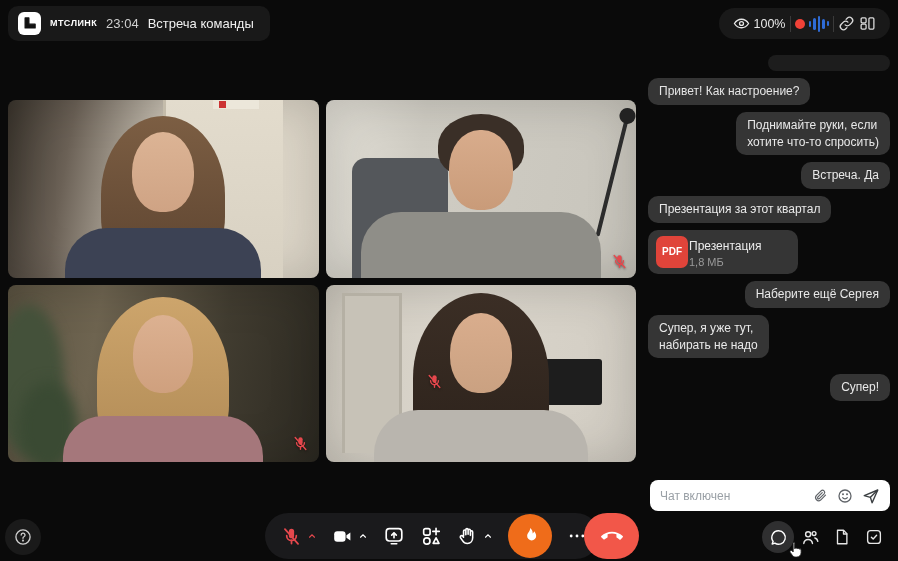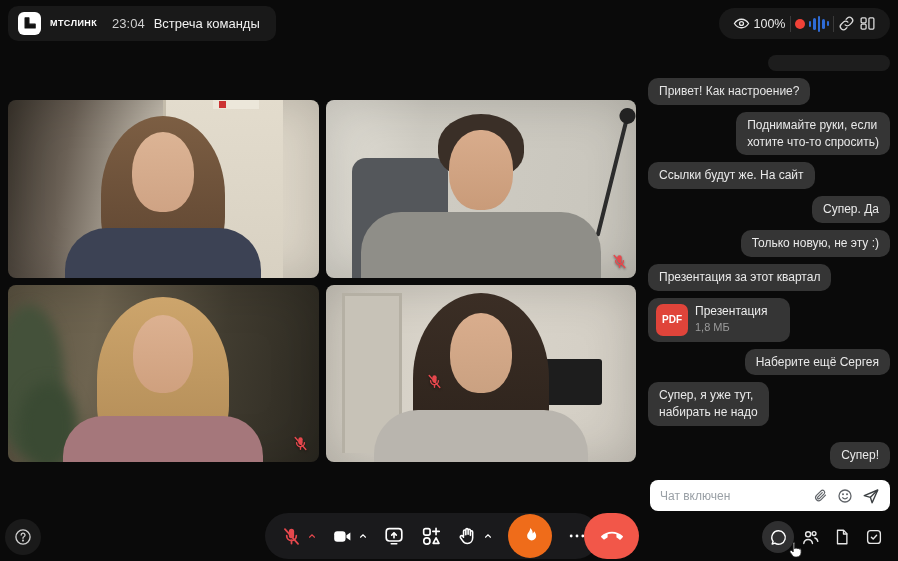--- a/index.html
+++ b/index.html
@@ -7,21 +7,21 @@
     font-family:"Liberation Sans", sans-serif; position:relative; }
   .abs { position:absolute; }
 
   
   .hdr { left:8px; top:6px; height:35px; background:#191919; border-radius:10px;
     display:flex; align-items:center; gap:9px; padding:0 16px 0 10px; }
   .logo-box { width:23px; height:23px; background:#fff; border-radius:6px;
     display:flex; align-items:center; justify-content:center; }
   .logo-stack { display:flex; flex-direction:row; line-height:9px; }
   .logo-stack span { color:#fff; font-weight:700; font-size:9px; letter-spacing:.4px; }
-  .hdr-time { color:#cfcfcf; font-size:13px; margin-left:6px; }
+  .hdr-time { color:#cfcfcf; font-size:13px; }
   .hdr-title { color:#f0f0f0; font-size:13px; }
 
   
   .status { right:8px; top:8px; height:31px; background:#191919; border-radius:16px;
     display:flex; align-items:center; gap:4px; padding:0 14px; }
   .status .pct { color:#e8e8e8; font-size:12.5px; }
   .vdiv { width:1px; height:16px; background:#3a3a3a; }
   .dot-rec { width:10px; height:10px; border-radius:50%; background:#ef4137; }
   .wave { display:flex; align-items:center; gap:2px; }
   .wave i { width:2.5px; background:#2e6bd6; border-radius:2px; display:block; }
@@ -99,22 +99,22 @@
     background:#1a1a1a; display:flex; align-items:center; justify-content:center; }
 
   
   .chat { left:648px; top:55px; width:242px; display:flex; flex-direction:column; gap:7px; }
   .msg-row { display:flex; }
   .msg-row.right { justify-content:flex-end; }
   .bubble { background:#353535; color:#e9e9e9; font-size:12px; line-height:1.4;
     padding:5px 11px; border-radius:10px; max-width:195px; white-space:pre-line; }
   .bubble.stub { width:122px; height:16px; padding:0; opacity:.45; }
   .bubble.faded { color:#e5e5e5; }
-  .filecard { background:#353535; border-radius:10px; padding:6px 22px 6px 8px;
-    display:flex; align-items:flex-start; gap:7px; }
+  .filecard { background:#353535; border-radius:10px; padding:6px 36px 6px 8px;
+    display:flex; align-items:flex-end; gap:1px; }
   .pdfbadge { width:32px; height:32px; border-radius:7px; background:#e0443a; color:#fff;
     font-size:10px; font-weight:700; display:flex; align-items:center; justify-content:center; }
   .fname { color:#ececec; font-size:12px; margin-bottom:3px; }
   .fsize { color:#9a9a9a; font-size:11px; }
   .chat-input { left:650px; top:480px; width:240px; height:31px; background:#fff;
     border-radius:8px; display:flex; align-items:center; padding:0 10px; gap:9px; }
   .chat-input input { flex:1; border:none; outline:none; font-size:12px;
     font-family:"Liberation Sans",sans-serif; color:#333; background:transparent; min-width:0; }
   .chat-input input::placeholder { color:#9aa0a6; }
 
@@ -244,28 +244,22 @@
   <div class="msg-row right">
       <div class="bubble stub"></div>
     </div>
   <div class="msg-row">
       <div class="bubble faded">Привет! Как настроение?</div>
     </div>
   <div class="msg-row right">
       <div class="bubble">Поднимайте руки, если
 хотите что-то спросить)</div>
     </div>
-  <div class="msg-row">
-      <div class="bubble">Ссылки будут же. На сайт</div>
-    </div>
   <div class="msg-row right">
-      <div class="bubble">Супер. Да</div>
-    </div>
-  <div class="msg-row right">
-      <div class="bubble">Только новую, не эту :)</div>
+      <div class="bubble">Встреча. Да</div>
     </div>
   <div class="msg-row">
       <div class="bubble">Презентация за этот квартал</div>
     </div>
   <div class="msg-row">
     <div class="filecard">
       <div class="pdfbadge">PDF</div>
       <div>
         <div class="fname">Презентация</div>
         <div class="fsize">1,8 МБ</div>

